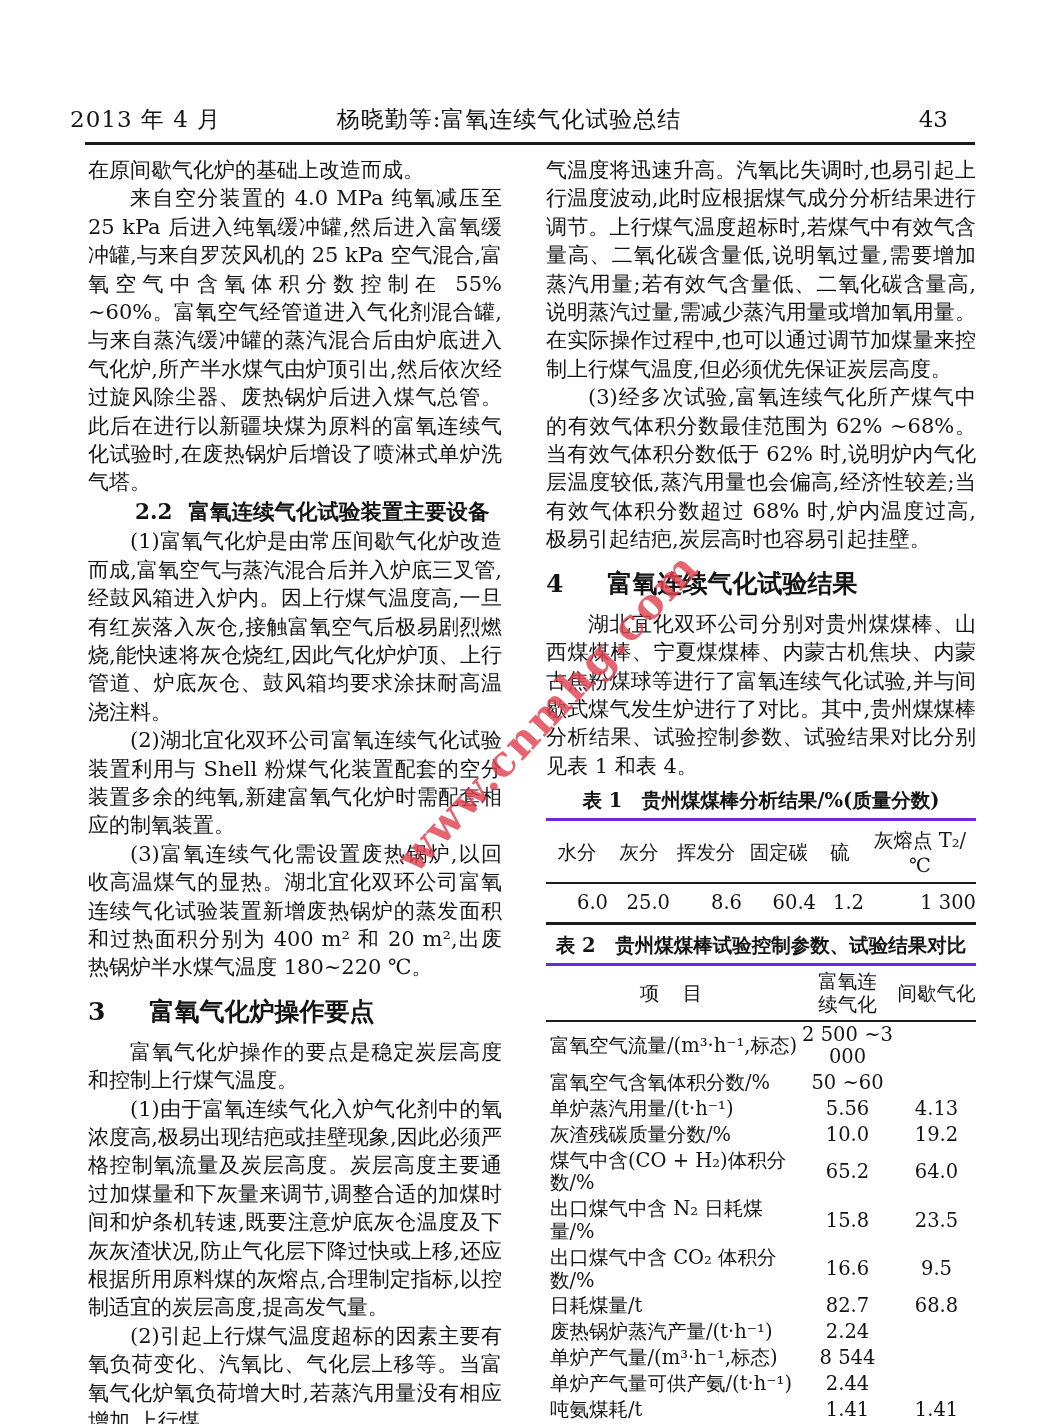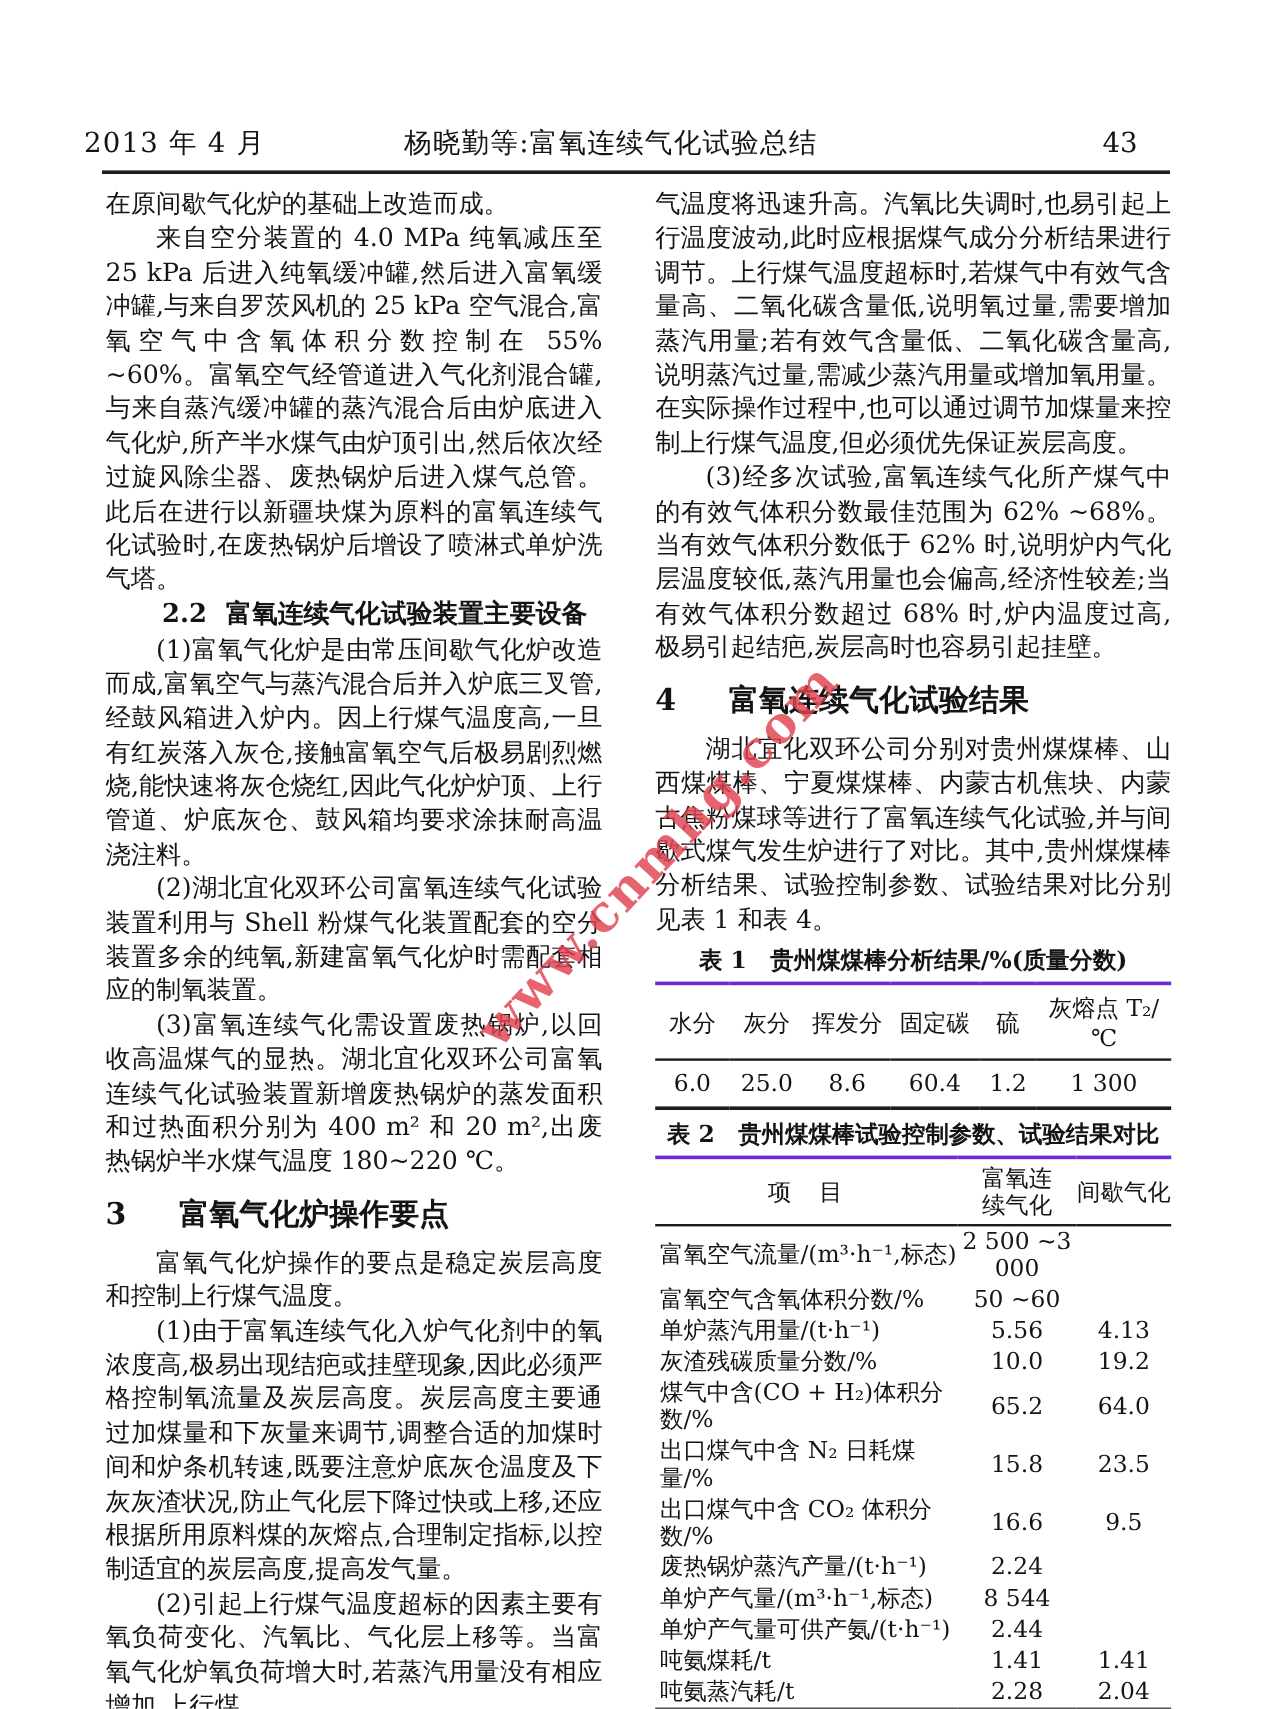--- a/index.html
+++ b/index.html
@@ -40,21 +40,21 @@
   .sec-heading .hnum { margin-right:44px; }
 
   .caption {
     margin:9px 0 5px 0; text-align:center; font-weight:bold; font-size:19.5px;
     line-height:24px;
   }
   table { border-collapse:collapse; width:100%; table-layout:fixed; }
   .t1, .t2 { border-top:3px solid #6d28d9; border-bottom:3px solid #1c1c1c; }
   .t1 th, .t1 td, .t2 th, .t2 td { font-weight:normal; font-size:19.5px; }
   .t1 thead th { border-bottom:2px solid #1c1c1c; padding:6px 0 5px 0; text-align:center; }
-  .t1 tbody td { padding:7px 0 8px 0; text-align:center; }
+  .t1 tbody td { padding:7px 0 8px 0; text-align:right; }
 
   .t2 thead th { border-bottom:2px solid #1c1c1c; padding:4px 0; vertical-align:middle; line-height:23px; }
   .t2 .item-h { text-align:center; letter-spacing:2px; }
   .t2 tbody td { padding:1.5px 0; line-height:22.8px; }
   .t2 td.item { text-align:left; padding-left:4px;margin-top:24px; }
   .t2 td.val  { text-align:center; }
   .t2 col.c-item { width:252px; }
   .t2 col.c-oxy  { width:99px; }
   .t2 col.c-int  { width:79px; }
   .t1 col.c1 { width:62px; } .t1 col.c2 { width:62px; } .t1 col.c3 { width:72px; }
@@ -172,20 +172,25 @@
         <td class="item">出口煤气中含 N₂ 日耗煤量/%</td>
         <td class="val">15.8</td>
         <td class="val">23.5</td>
       </tr>
         <tr>
         <td class="item">出口煤气中含 CO₂ 体积分数/%</td>
         <td class="val">16.6</td>
         <td class="val">9.5</td>
       </tr>
         <tr>
+        <td class="item">日耗煤量/t</td>
+        <td class="val">82.7</td>
+        <td class="val">68.8</td>
+      </tr>
+        <tr>
         <td class="item">废热锅炉蒸汽产量/(t·h⁻¹)</td>
         <td class="val">2.24</td>
         <td class="val"></td>
       </tr>
         <tr>
         <td class="item">单炉产气量/(m³·h⁻¹,标态)</td>
         <td class="val">8 544</td>
         <td class="val"></td>
       </tr>
         <tr>

